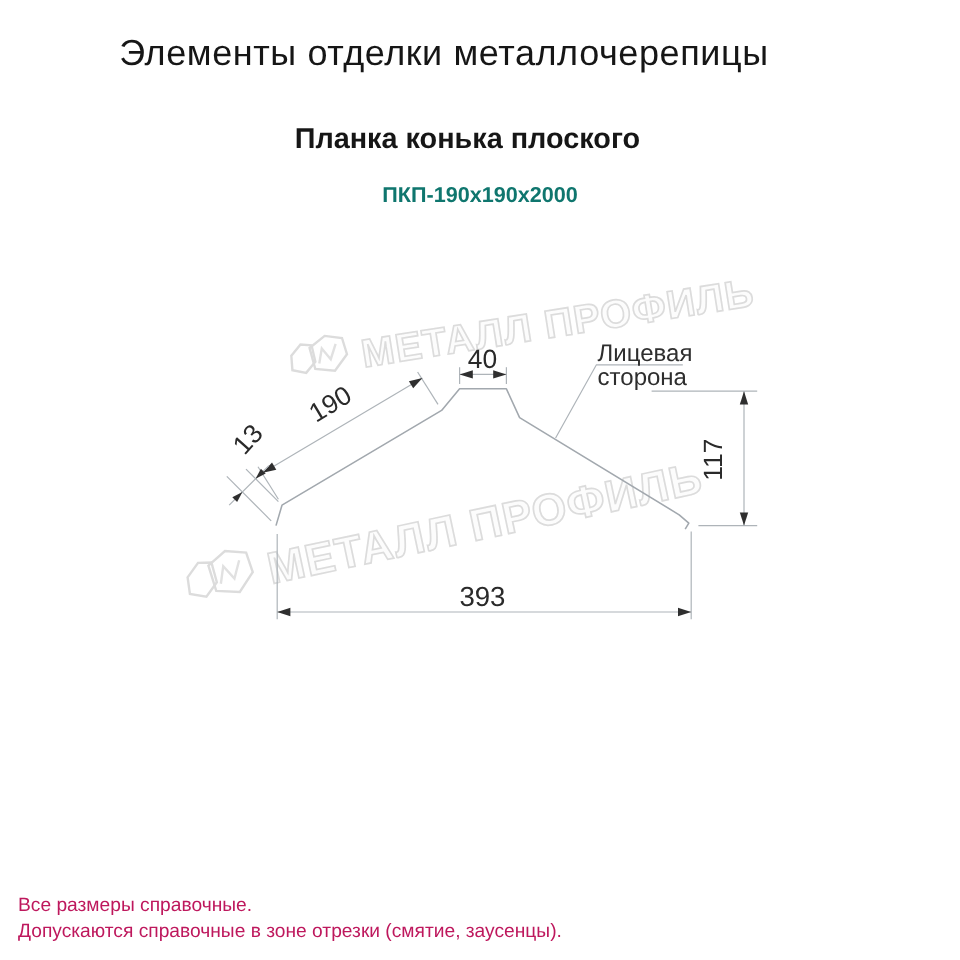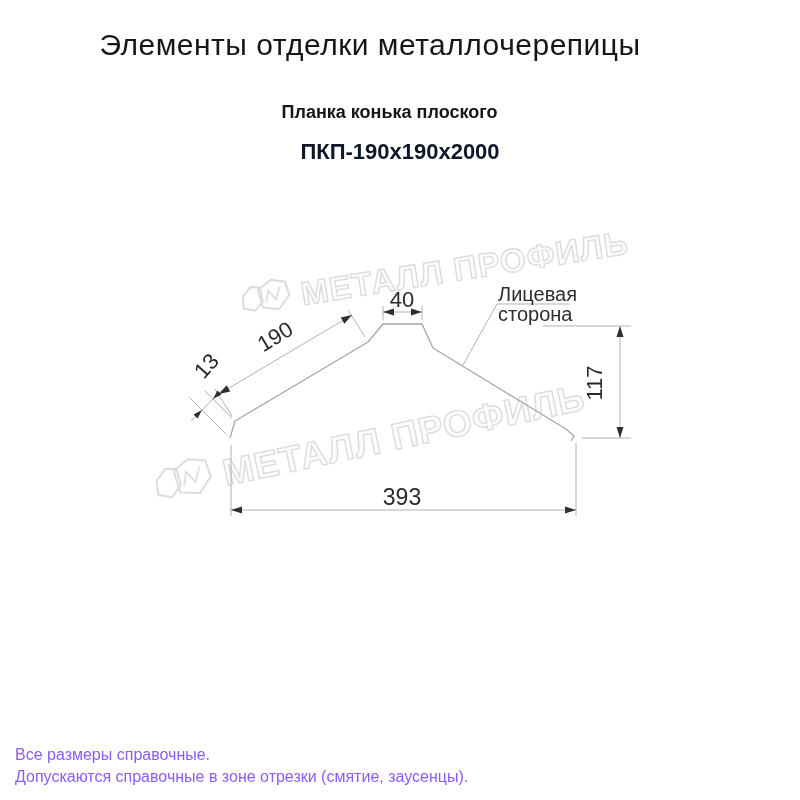--- a/index.html
+++ b/index.html
@@ -6,27 +6,27 @@
   .canvas{
     position:relative;width:800px;height:800px;background:#ffffff;overflow:hidden;
     font-family:"Liberation Sans",sans-serif;
   }
   .title{
     position:absolute;top:28px;left:0;width:740px;text-align:center;
     font-size:30px;font-weight:400;color:#161616;letter-spacing:.5px;white-space:nowrap;
   }
   .subtitle{
     position:absolute;top:102px;left:0;width:779px;text-align:center;
-    font-size:18px;font-weight:700;color:#161616;white-space:nowrap;
+    font-size:24px;font-weight:700;color:#161616;white-space:nowrap;
   }
   .product-code{
-    position:absolute;top:139px;left:0;width:800px;text-align:center;
-    font-size:22px;font-weight:700;color:#0f172a;white-space:nowrap;
+    position:absolute;top:152px;left:0;width:800px;text-align:center;
+    font-size:18px;font-weight:700;color:#0f766e;white-space:nowrap;
   }
-  .footer{position:absolute;left:15px;top:744px;color:#8b5cf6;font-size:16px;line-height:22px;}
+  .footer{position:absolute;left:15px;top:744px;color:#be185d;font-size:16px;line-height:22px;}
   .watermark{
     position:absolute;display:flex;align-items:center;gap:8px;
     transform-origin:left center;pointer-events:none;opacity:.85;white-space:nowrap;
   }
   .watermark .wm-text{
     font-weight:700;color:rgba(248,248,248,.55);
     -webkit-text-stroke:1.4px #d6d6d6;letter-spacing:1px;
   }
   .wm-1{left:240px;top:281px;transform:rotate(-9deg);}
   .wm-1 .wm-text{font-size:33px;}

